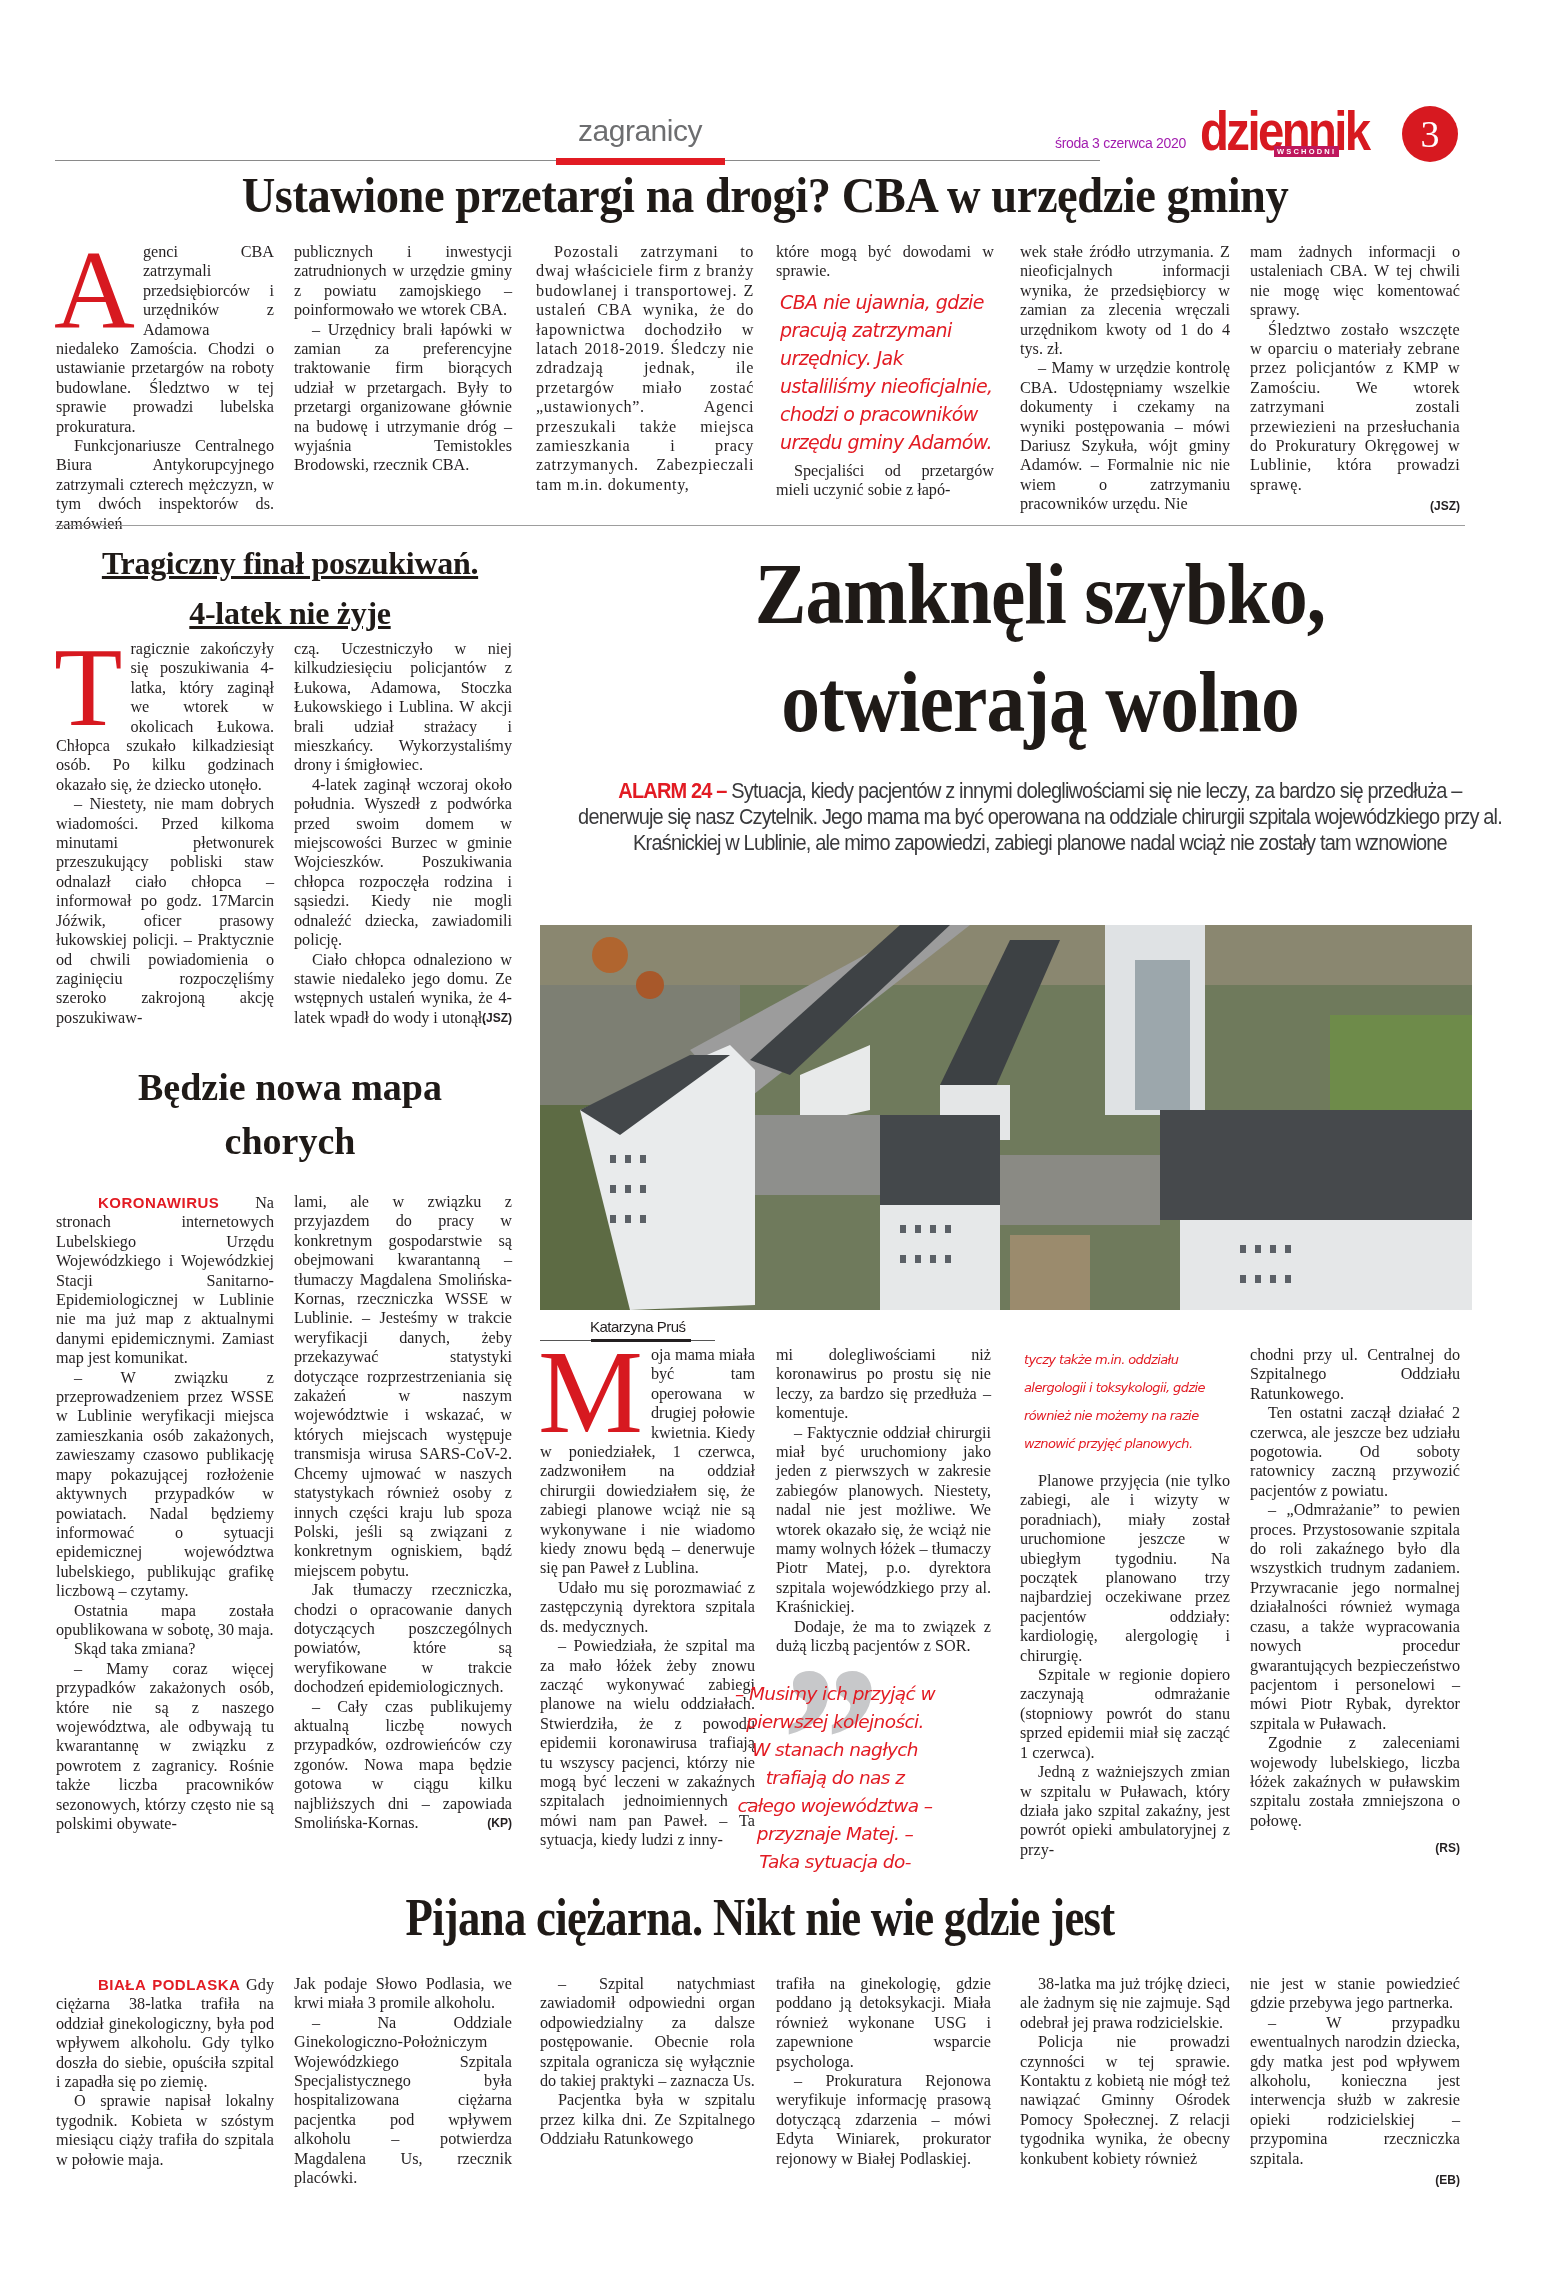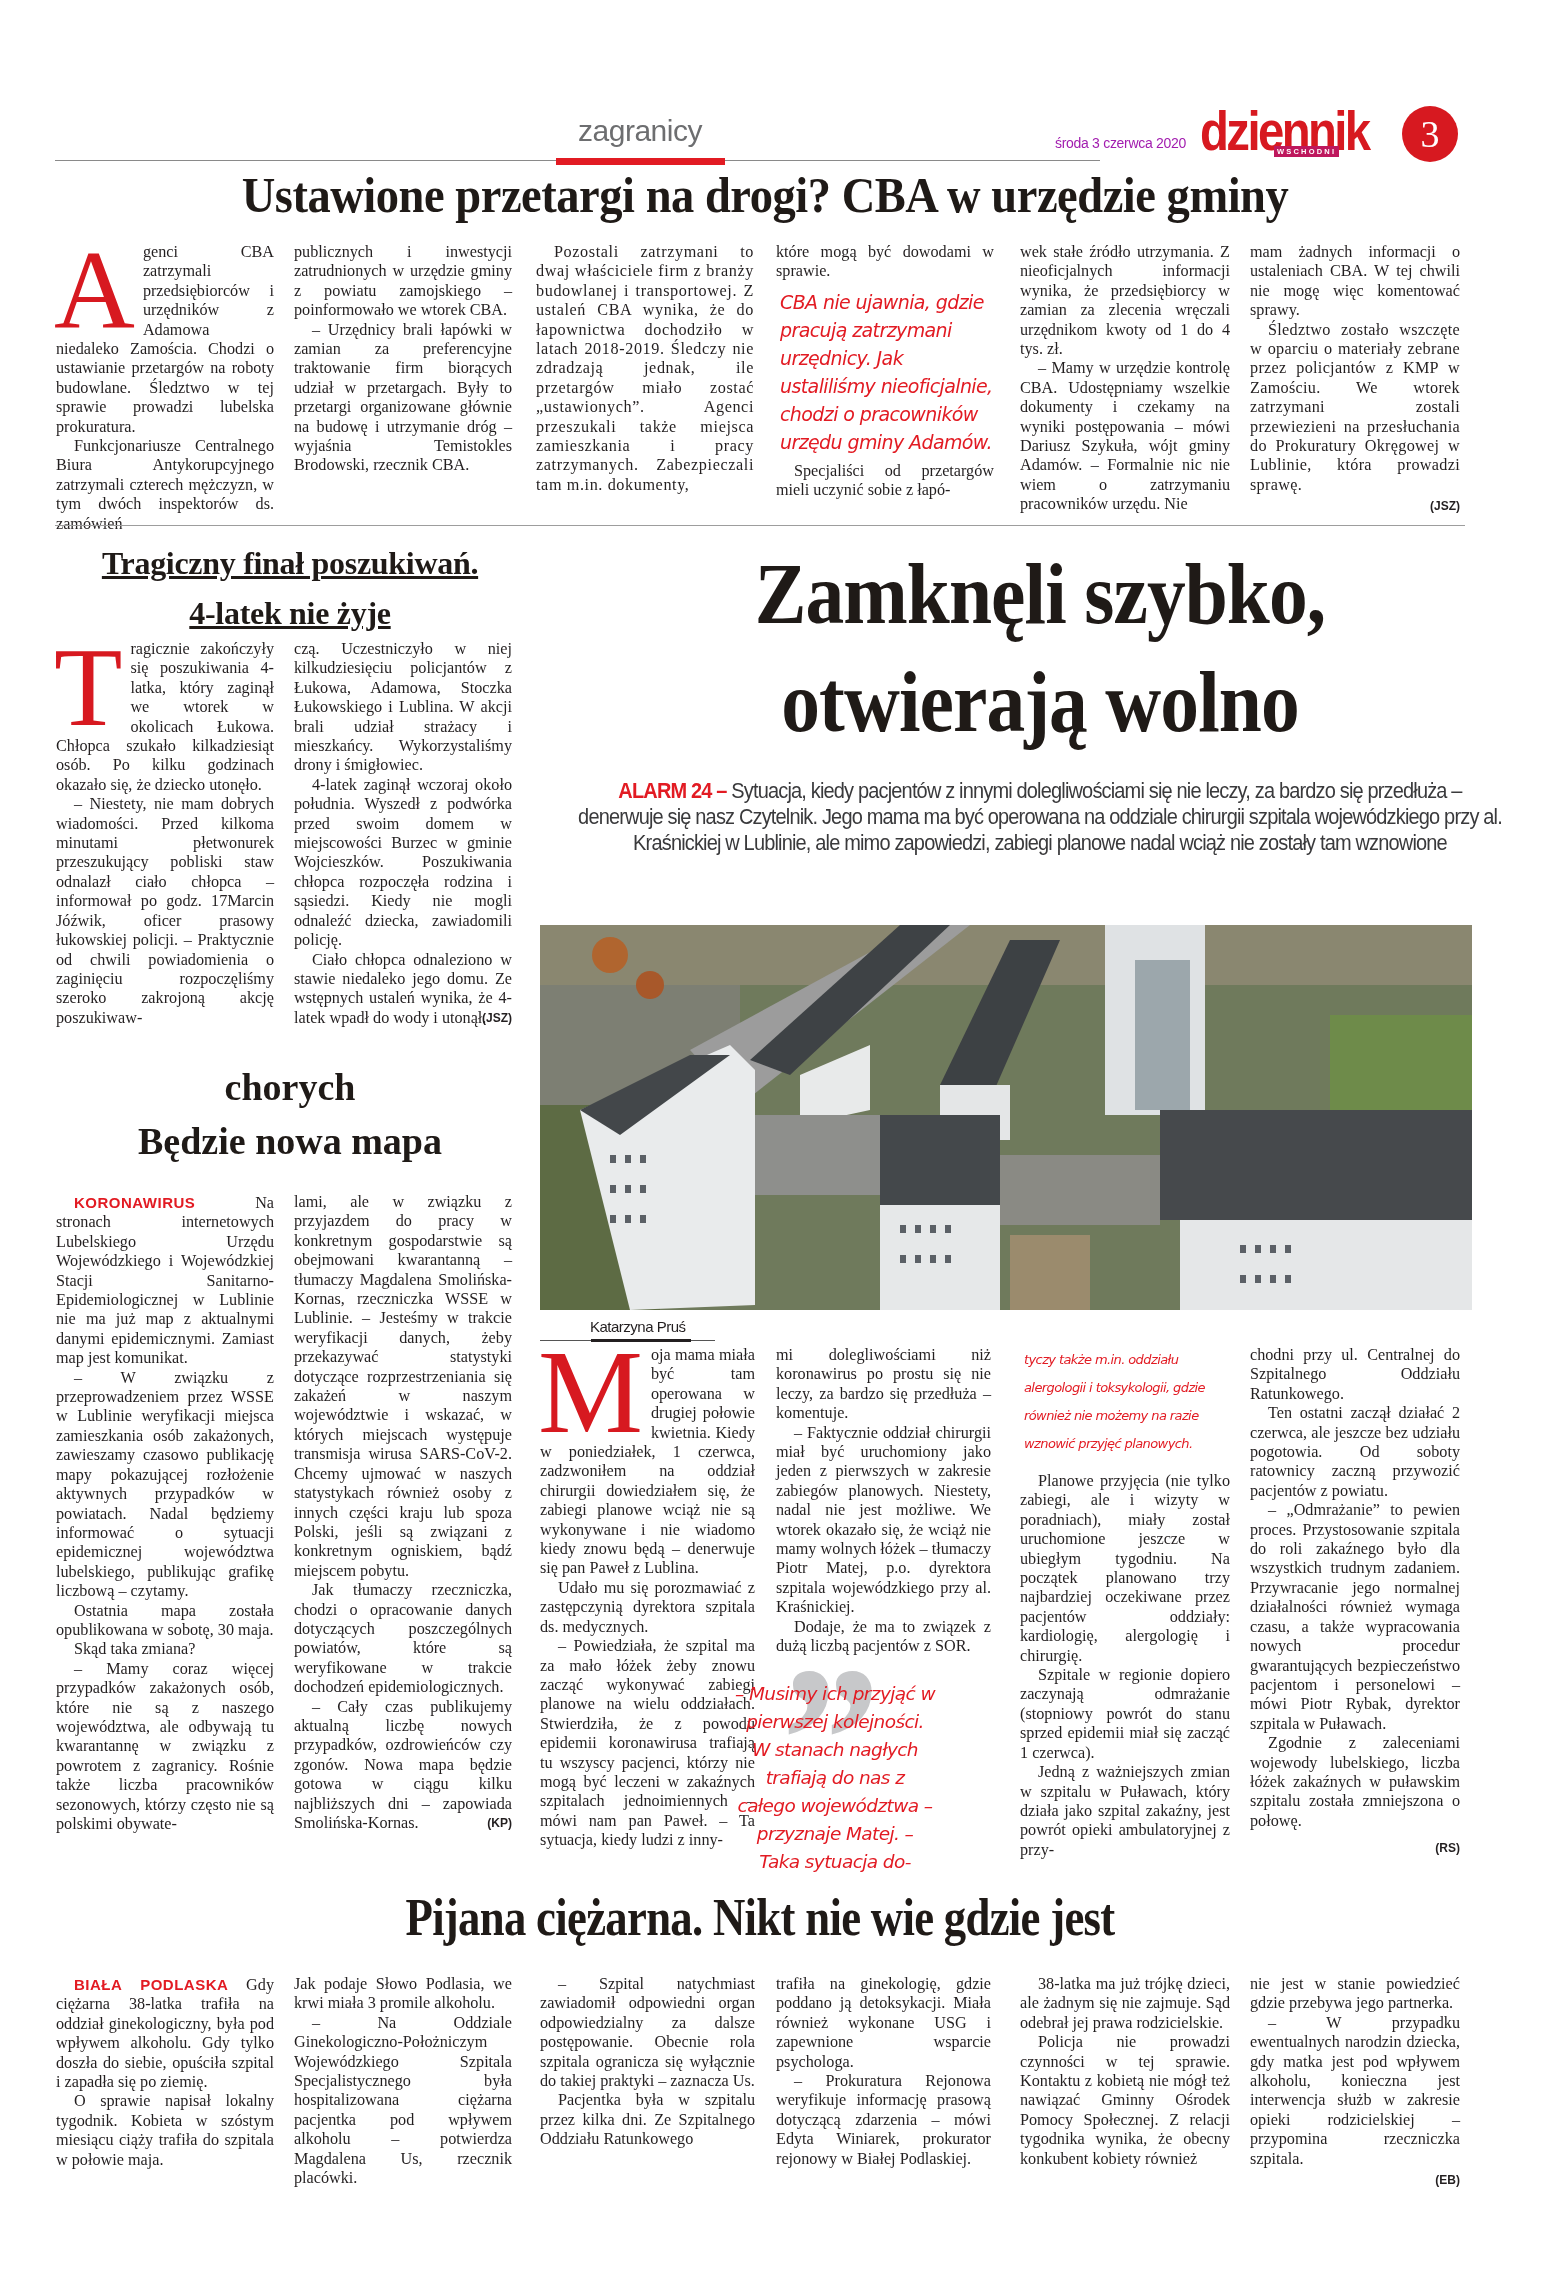--- a/index.html
+++ b/index.html
@@ -5,21 +5,21 @@
   * { box-sizing: border-box; margin: 0; padding: 0; }
   html, body { width: 1558px; height: 2281px; background: #ffffff; overflow: hidden; }
   body { position: relative; font-family: "DejaVu Serif", "Liberation Serif", serif; color: #231f20; }
 
   
   .body { font-family: "Liberation Serif", "DejaVu Serif", serif; font-size: 16.2px; line-height: 19.4px; text-align: justify; hyphens: manual; color: #231f20; }
   .body p { text-indent: 18px; }
   .body p.noind { text-indent: 0; }
   .col { position: absolute; }
   .sig { font-family: "Liberation Sans", "DejaVu Sans", sans-serif; font-weight: bold; font-size: 12px; text-align: right; display: block; margin-top: 2px; }
-  .kicker { font-family: "Liberation Sans", "DejaVu Sans", sans-serif; font-weight: bold; color: #e21b23; letter-spacing: 0.5px; font-size: 15px; }
+  .kicker { font-family: "Liberation Sans", "DejaVu Sans", sans-serif; font-weight: bold; color: #e21b23; letter-spacing: 0.5px; font-size: 15px; margin-left: 24px; }
   .dropcap { float: left; font-family: "Liberation Serif", "DejaVu Serif", serif; color: #d71920; font-size: 112px; line-height: 82px; margin: 6px 8px 0 -2px; padding: 0; }
   .pull { font-family: "DejaVu Sans", "Liberation Sans", sans-serif; font-style: italic; color: #e21b23; font-size: 19px; line-height: 28px; letter-spacing: -0.6px; }
   .headline { position: absolute; font-family: "Liberation Serif", "DejaVu Serif", serif; font-weight: bold; color: #1f1a17; text-align: center; white-space: nowrap; }
 
   
   .hdr-line { position: absolute; left: 55px; top: 160px; width: 1045px; height: 1px; background: #8a8a8a; }
   .section-tab { position: absolute; left: 555px; top: 114px; width: 170px; text-align: center; font-family: "Liberation Sans", "DejaVu Sans", sans-serif; color: #6d6e70; font-size: 30px; letter-spacing: -0.5px; }
   .section-bar { position: absolute; left: 556px; top: 158px; width: 169px; height: 7px; background: #e21b23; }
   .date { position: absolute; left: 1055px; top: 135px; font-family: "Liberation Sans", "DejaVu Sans", sans-serif; font-size: 14px; color: #a21caf; letter-spacing: -0.3px; }
   .logo { position: absolute; left: 1200px; top: 104px; width: 185px; height: 60px; }
@@ -90,22 +90,22 @@
   <p>– Niestety, nie mam dobrych wiadomości. Przed kilkoma minutami płetwonurek przeszukujący pobliski staw odnalazł ciało chłopca – informował po godz. 17Marcin Jóźwik, oficer prasowy łukowskiej policji. – Praktycznie od chwili powiadomienia o zaginięciu rozpoczęliśmy szeroko zakrojoną akcję poszukiwaw-</p>
 </div>
 <div class="col body" style="left:294px; top:640px; width:218px;">
   <p class="noind">czą. Uczestniczyło w niej kilkudziesięciu policjantów z Łukowa, Adamowa, Stoczka Łukowskiego i Lublina. W akcji brali udział strażacy i mieszkańcy. Wykorzystaliśmy drony i śmigłowiec.</p>
   <p>4-latek zaginął wczoraj około południa. Wyszedł z podwórka przed swoim domem w miejscowości Burzec w gminie Wojcieszków. Poszukiwania chłopca rozpoczęła rodzina i sąsiedzi. Kiedy nie mogli odnaleźć dziecka, zawiadomili policję.</p>
   <p>Ciało chłopca odnaleziono w stawie niedaleko jego domu. Ze wstępnych ustaleń wynika, że 4-latek wpadł do wody i utonął.</p>
   <span class="sig" style="margin-top:-19px;">(JSZ)</span>
 </div>
 
 <div class="headline" style="left:50px; top:1060px; width:480px; font-size:38px; line-height:54px;">
+  <div>Będzie nowa mapa</div>
   <div>chorych</div>
-  <div>Będzie nowa mapa</div>
 </div>
 <div class="col body" style="left:56px; top:1193px; width:218px;">
   <p><span class="kicker">KORONAWIRUS</span><span> Na stronach internetowych Lubelskiego Urzędu Wojewódzkiego i Wojewódzkiej Stacji Sanitarno-Epidemiologicznej w Lublinie nie ma już map z aktualnymi danymi epidemicznymi. Zamiast map jest komunikat.</span></p>
   <p>– W związku z przeprowadzeniem przez WSSE w Lublinie weryfikacji miejsca zamieszkania osób zakażonych, zawieszamy czasowo publikację mapy pokazującej rozłożenie aktywnych przypadków w powiatach. Nadal będziemy informować o sytuacji epidemicznej województwa lubelskiego, publikując grafikę liczbową – czytamy.</p>
   <p>Ostatnia mapa została opublikowana w sobotę, 30 maja.</p>
   <p>Skąd taka zmiana?</p>
   <p>– Mamy coraz więcej przypadków zakażonych osób, które nie są z naszego województwa, ale odbywają tu kwarantannę w związku z powrotem z zagranicy. Rośnie także liczba pracowników sezonowych, którzy często nie są polskimi obywate-</p>
 </div>
 <div class="col body" style="left:294px; top:1193px; width:218px;">
   <p class="noind">lami, ale w związku z przyjazdem do pracy w konkretnym gospodarstwie są obejmowani kwarantanną – tłumaczy Magdalena Smolińska-Kornas, rzeczniczka WSSE w Lublinie. – Jesteśmy w trakcie weryfikacji danych, żeby przekazywać statystyki dotyczące rozprzestrzeniania się zakażeń w naszym województwie i wskazać, w których miejscach występuje transmisja wirusa SARS-CoV-2. Chcemy ujmować w naszych statystykach również osoby z innych części kraju lub spoza Polski, jeśli są związani z konkretnym ogniskiem, bądź miejscem pobytu.</p>

